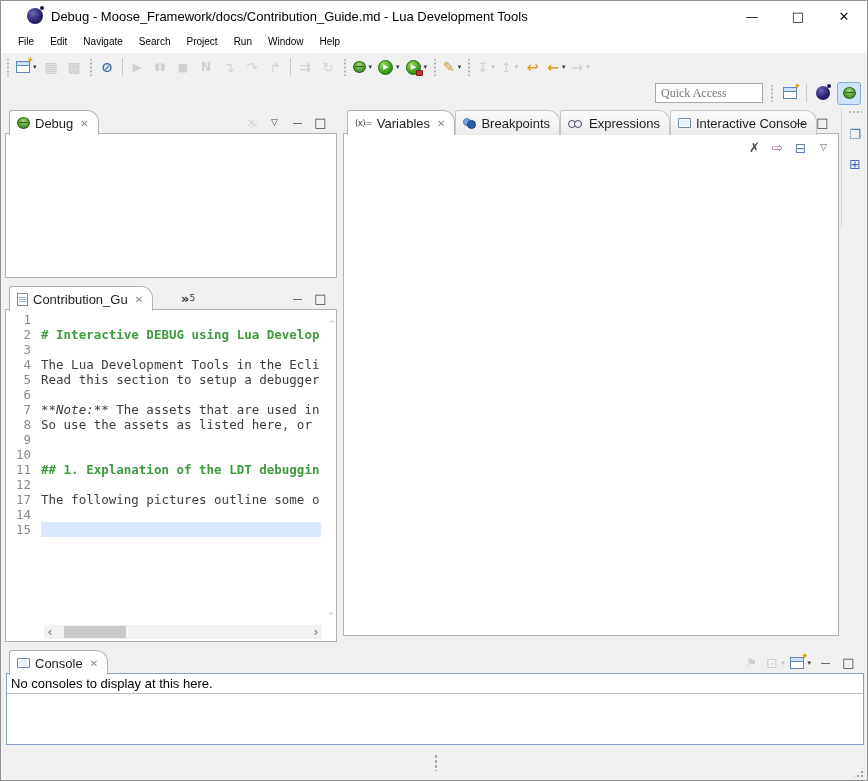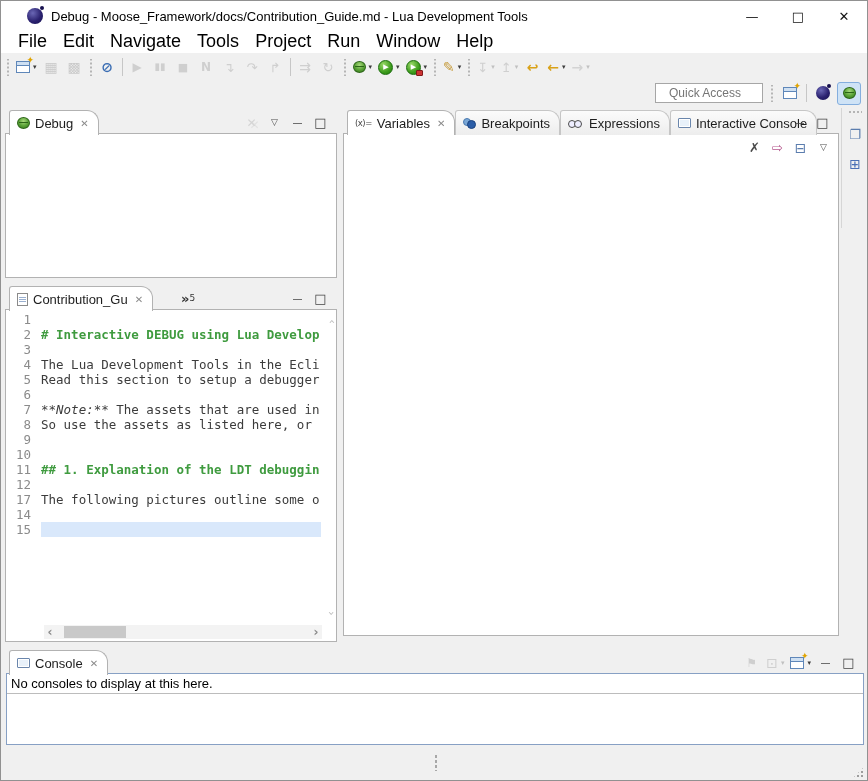--- a/index.html
+++ b/index.html
@@ -8,21 +8,21 @@
   .app{position:relative;width:868px;height:781px;background:#f0f0f0;border:1px solid #919191;overflow:hidden}
 
   
   .titlebar{height:30px;background:#fff;display:flex;align-items:center;padding-left:26px;font-size:13px;color:#000}
   .app-logo{width:16px;height:16px;border-radius:50%;background:radial-gradient(circle at 36% 32%,#6a67b5 0%,#2b2270 55%,#140e4e 100%);position:relative;margin-right:8px;flex:none}
   .app-logo::after{content:"";position:absolute;top:-2px;right:-1px;width:4px;height:4px;border-radius:50%;background:#17104f}
   .win-controls{margin-left:auto;display:flex;height:100%}
   .win-btn{width:46px;height:100%;display:flex;align-items:center;justify-content:center;font-size:13px;color:#111;font-family:"DejaVu Sans",sans-serif}
 
   
-  .menubar{height:22px;background:#fff;display:flex;align-items:center;padding-left:9px;font-size:18px;color:#000}
+  .menubar{height:22px;background:#fff;display:flex;align-items:center;padding-left:9px;font-size:10px;color:#000}
   .menu-item{padding:2px 8px 3px 8px;border-radius:2px}
 
   
   .toolbar-row1{height:27px;display:flex;align-items:center;padding:1px 0 0 2px}
   .toolbar-row2{height:26px;display:flex;align-items:center;justify-content:flex-end;padding-right:5px}
   .tb{height:23px;min-width:21px;padding:0 2px;display:inline-flex;align-items:center;justify-content:center;margin:0 1px;border-radius:3px}
   .glyph{font-family:"DejaVu Sans",sans-serif;font-size:13px;line-height:1}
   .dd{font-family:"DejaVu Sans",sans-serif;font-size:7px;color:#3c3c3c;margin-left:3px}
   .dim{opacity:.45}
   .dim .dd{color:#888}
@@ -45,21 +45,21 @@
   .icon-doc i{display:block;height:1px;background:#9ab0d0;margin:1px 0}
   .icon-dots{position:relative;width:13px;height:11px;flex:none}
   .icon-dots::before{content:"";position:absolute;left:0;top:0;width:6px;height:6px;border-radius:50%;background:#7aa7d6;border:1px solid #4a7ab0}
   .icon-dots::after{content:"";position:absolute;right:0;bottom:0;width:7px;height:7px;border-radius:50%;background:#2b5ea8;border:1px solid #1c4480}
   .icon-glasses{position:relative;width:16px;height:9px;flex:none}
   .icon-glasses::before,.icon-glasses::after{content:"";position:absolute;top:1px;width:6px;height:6px;border:1px solid #4a4a4a;border-radius:50%;background:#eef}
   .icon-glasses::before{left:0}.icon-glasses::after{right:2px}
   .icon-vartext{font-size:8.5px;color:#444;letter-spacing:-.5px;font-family:"DejaVu Sans",sans-serif;flex:none}
 
   
-  .qa-input{width:108px;height:20px;border:1px solid #a6a6a6;background:#fff;font-size:12px;padding:0 13px;color:#5a5a5a;font-family:Liberation Sans, sans-serif;margin-right:4px}
+  .qa-input{width:108px;height:20px;border:1px solid #a6a6a6;background:#fff;font-size:12px;padding:0 5px;color:#5a5a5a;font-family:Liberation Serif, serif;margin-right:4px}
   .persp-btn{width:24px;height:23px;display:inline-flex;align-items:center;justify-content:center;border:1px solid transparent;border-radius:3px;margin:0 1px}
   .persp-btn.selected{background:var(--persp-bg,#cfe3f6);border-color:var(--persp-border,#84aede)}
 
   
   .panel{position:absolute}
   .tabs{height:26px;display:flex;align-items:flex-end;padding-left:4px;position:relative;z-index:2}
   .tab{height:25px;display:inline-flex;align-items:center;gap:5px;padding:0 9px 0 7px;font-size:13px;color:#1d1d1d;border:1px solid transparent;border-bottom:none;border-radius:3px 12px 0 0;margin-bottom:-1px;background:transparent}
   .tab.active{background:#fff;border-color:#b2b2b2}
   .tab.plain{border-color:#c6c6c6;background:linear-gradient(#fbfbfb,#ededed)}
   .tab-close{font-family:"DejaVu Sans",sans-serif;font-size:10px;color:#8a8a8a;margin-left:2px}
@@ -114,21 +114,21 @@
       <span class="win-btn">—</span>
       <span class="win-btn">□</span>
       <span class="win-btn">✕</span>
     </div>
   </div>
 
   <div class="menubar">
       <span class="menu-item">File</span>
       <span class="menu-item">Edit</span>
       <span class="menu-item">Navigate</span>
-      <span class="menu-item">Tools</span>
+      <span class="menu-item">Search</span>
       <span class="menu-item">Project</span>
       <span class="menu-item">Run</span>
       <span class="menu-item">Window</span>
       <span class="menu-item">Help</span>
     </div>
 
   <div class="toolbar-row1">
       <span class="grip"></span>
       <span class="tb">
         <span class="icon-window">

